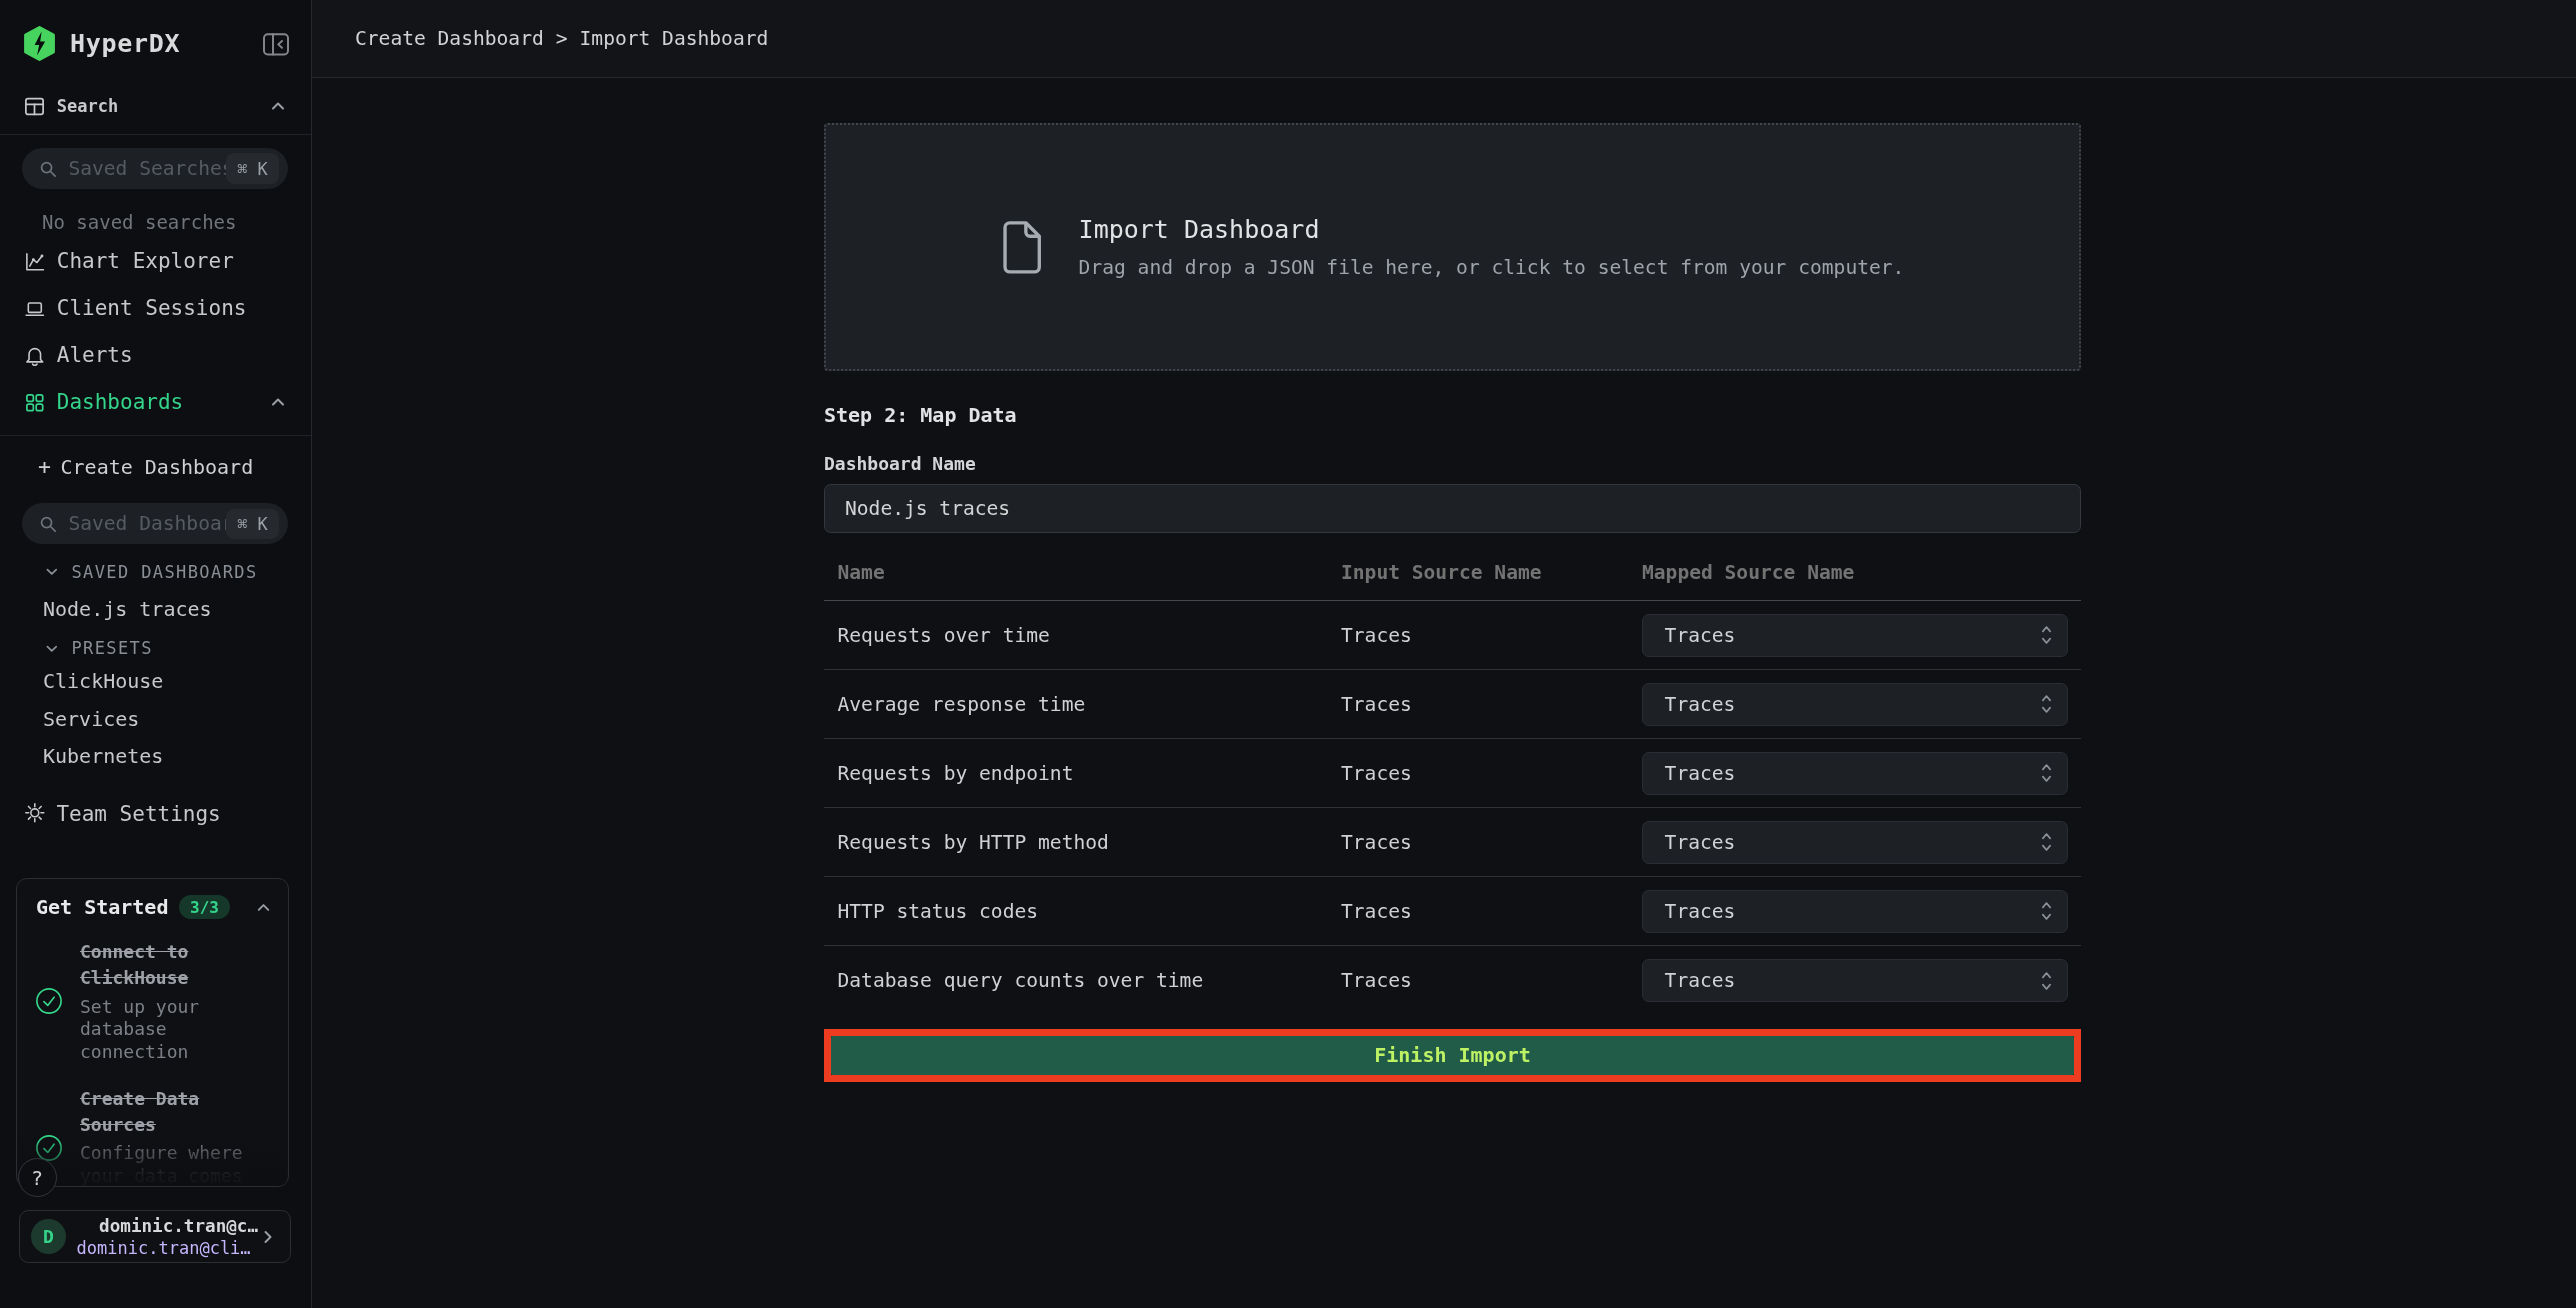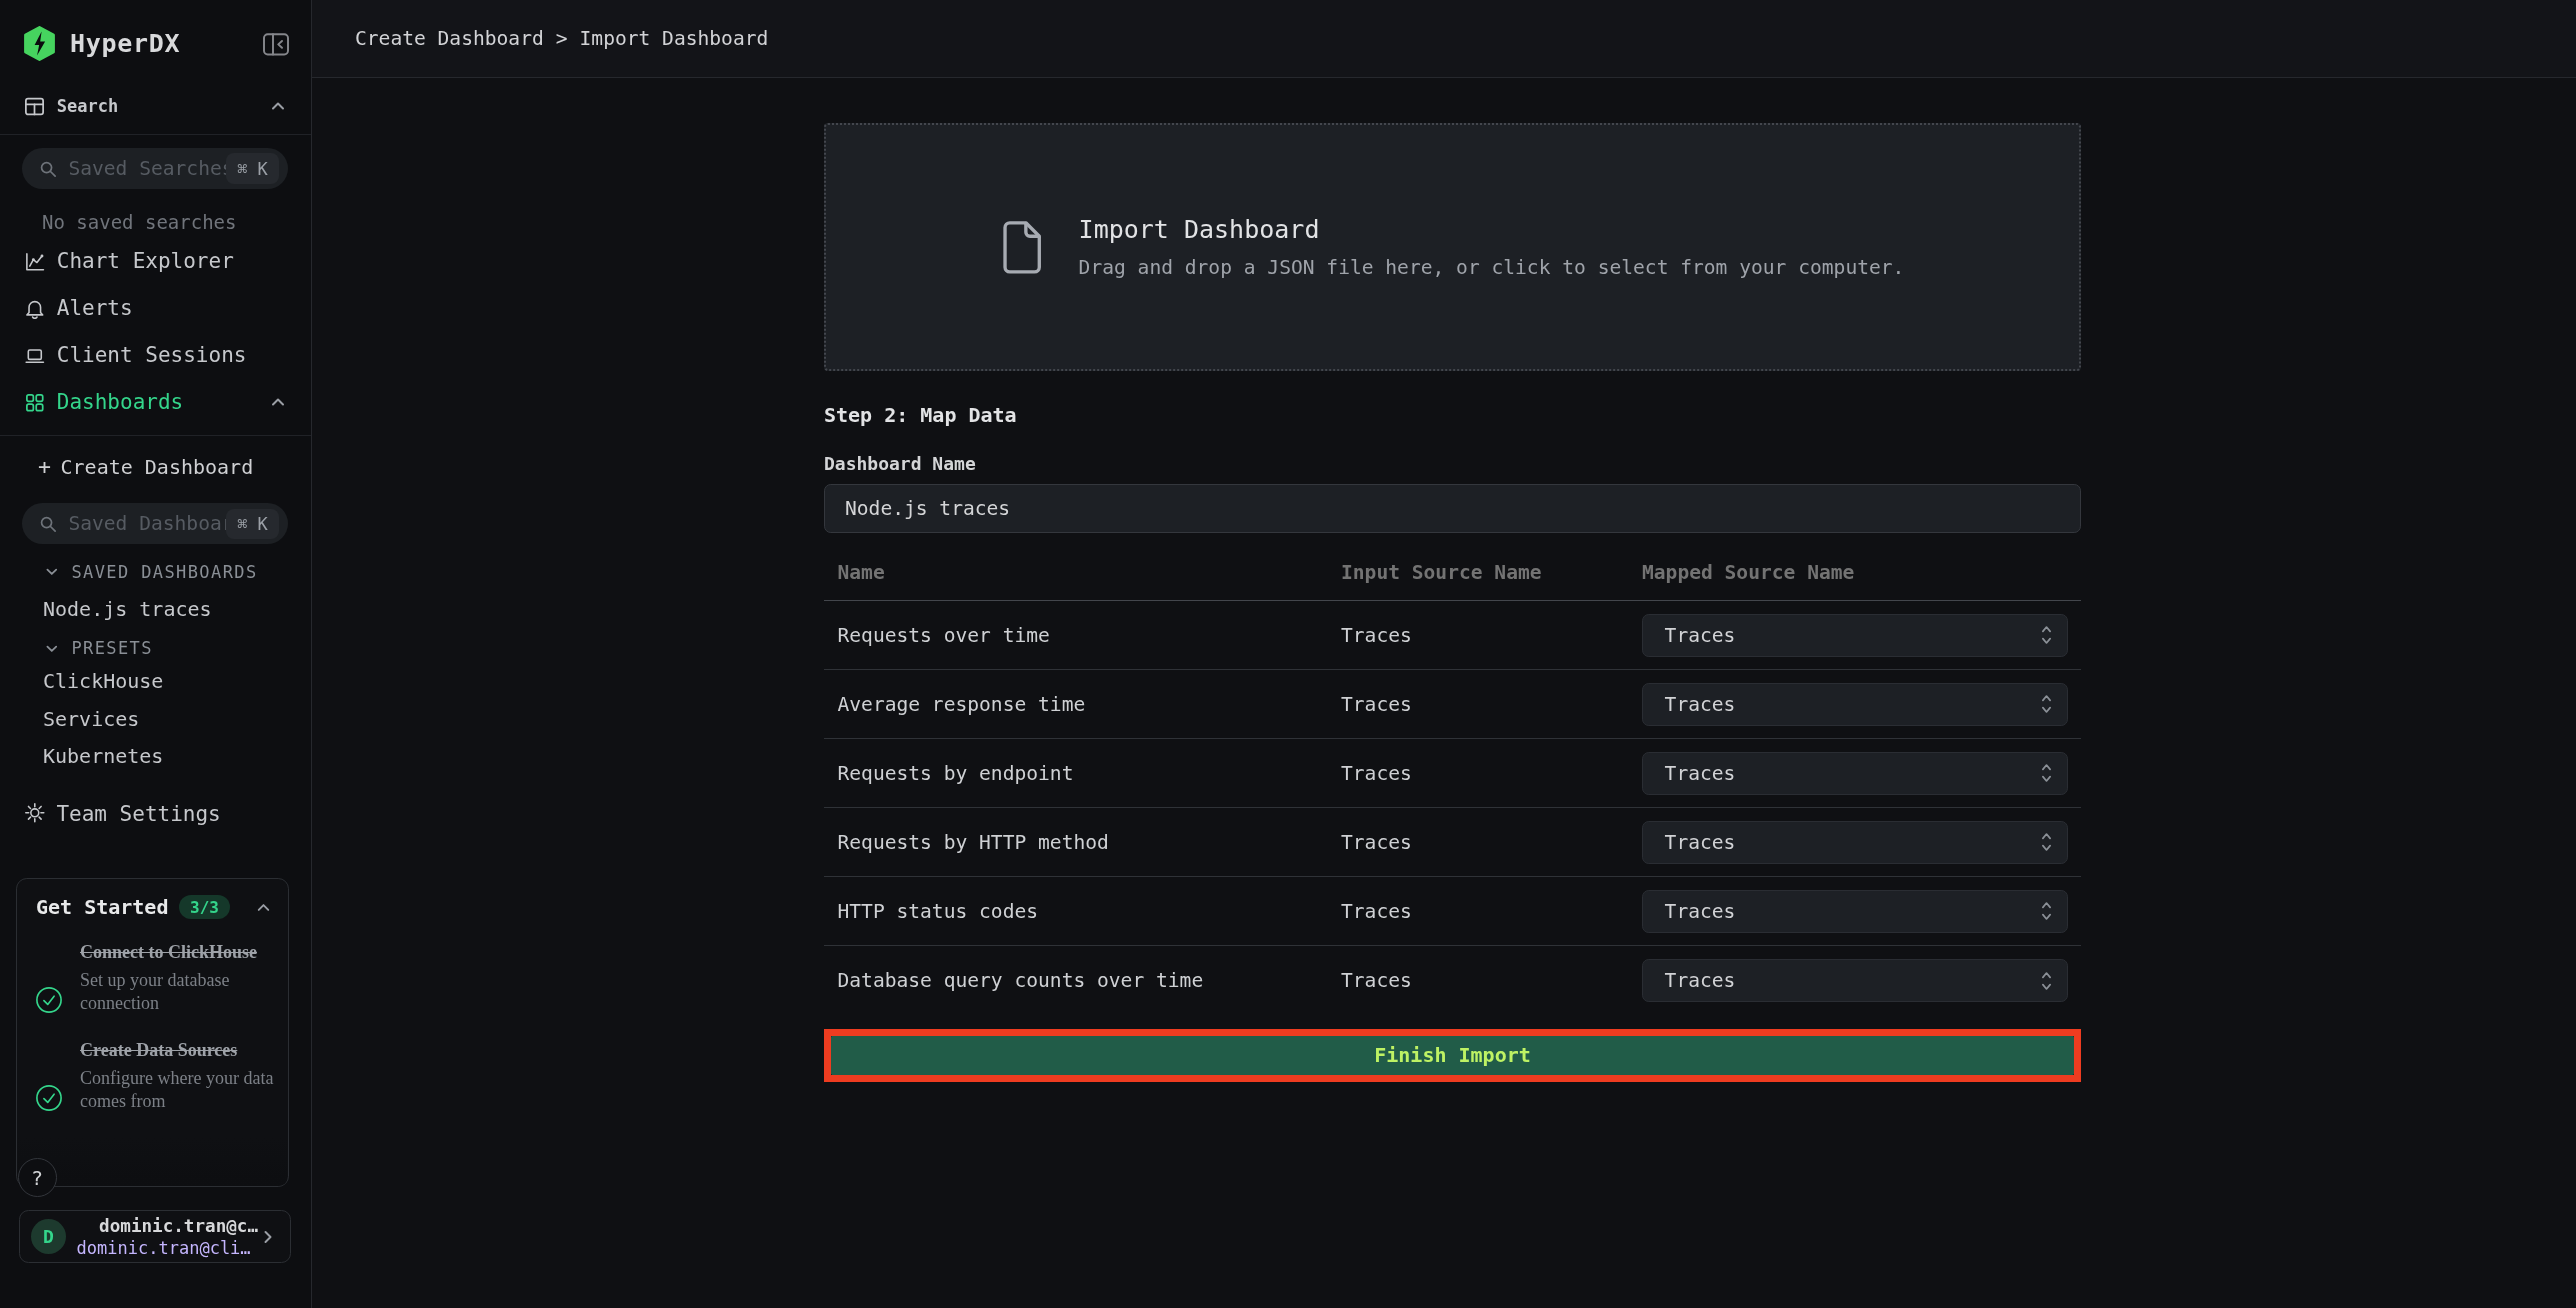--- a/index.html
+++ b/index.html
@@ -88,21 +88,21 @@
   
   .gs-card{
     position:absolute;left:16px;width:273px;top:878px;height:309px;
     border:1.4px solid #2b2e33;border-radius:10.8px;background:#0f1013;
     overflow:hidden;
   }
   .gs-head{display:flex;align-items:center;padding:16px 15px 12px 19px;cursor:pointer;}
   .gs-title{font-size:20px;font-weight:bold;color:#e8e9ea;}
   .gs-badge{background:#15382a;color:var(--green);font-weight:bold;font-size:16px;border-radius:12px;padding:2.7px 10.8px;margin-left:10.8px;}
   .gs-head .spacer{flex:1;}
-  .gs-item{display:flex;align-items:flex-end;padding:8px 10.8px 8px 18px;cursor:pointer;font-family:Liberation Serif, serif;}
+  .gs-item{display:flex;align-items:center;padding:8px 10.8px 8px 18px;cursor:pointer;}
   .gs-item + .gs-item{margin-top:6.8px;}
   .gs-check{width:28px;min-width:28px;margin-right:17px;}
   .gs-item-title{font-size:18px;font-weight:bold;color:#9ea2a8;text-decoration:line-through;line-height:1.45;}
   .gs-item-desc{font-size:18px;color:#7c8087;line-height:1.25;margin-top:4px;}
   .gs-fade{position:absolute;left:1.4px;right:1.4px;bottom:0;height:49px;
     background:linear-gradient(to bottom, rgba(13,14,17,0), rgba(13,14,17,.92) 80%);pointer-events:none;}
 
   .help-btn{
     position:absolute;left:17.6px;top:1158px;width:39px;height:39px;border-radius:50%;
     background:var(--bg-sidebar);border:1.4px solid #33363c;
@@ -236,35 +236,35 @@
         <circle cx="13" cy="12" r="2" fill="#c6c8cc" stroke="none"></circle>
         <circle cx="25" cy="7" r="2" fill="#c6c8cc" stroke="none"></circle>
       </svg>
     </span>
     <span class="lbl">Chart Explorer</span>
   </div>
 
   <div class="nav-item">
     <span class="ic">
       <svg viewBox="0 0 30 30" width="21.6" height="21.6" fill="none" stroke="#c6c8cc" stroke-width="2.2" stroke-linecap="round" stroke-linejoin="round">
-        <path d="M7,20 v-7 a8,8 0 0 1 16,0 v7 l3,3.5 H4 z"></path>
-        <path d="M12,26.5 a3.2,2.6 0 0 0 6,0"></path>
-      </svg>
-    </span>
-    <span class="lbl">Alerts</span>
+        <rect x="6" y="7" width="18" height="13" rx="2"></rect>
+        <line x1="3" y1="24" x2="27" y2="24"></line>
+      </svg>
+    </span>
+    <span class="lbl">Client Sessions</span>
   </div>
 
   <div class="nav-item">
     <span class="ic">
       <svg viewBox="0 0 30 30" width="21.6" height="21.6" fill="none" stroke="#c6c8cc" stroke-width="2.2" stroke-linecap="round" stroke-linejoin="round">
-        <rect x="6" y="7" width="18" height="13" rx="2"></rect>
-        <line x1="3" y1="24" x2="27" y2="24"></line>
-      </svg>
-    </span>
-    <span class="lbl">Client Sessions</span>
+        <path d="M7,20 v-7 a8,8 0 0 1 16,0 v7 l3,3.5 H4 z"></path>
+        <path d="M12,26.5 a3.2,2.6 0 0 0 6,0"></path>
+      </svg>
+    </span>
+    <span class="lbl">Alerts</span>
   </div>
 
 
   <div class="nav-item active">
     <span class="ic">
       <svg viewBox="0 0 30 30" width="21.6" height="21.6" fill="none" stroke="#34d58b" stroke-width="2.4" stroke-linejoin="round">
         <rect x="4" y="4" width="9" height="9" rx="2.5"></rect>
         <rect x="17" y="4" width="9" height="9" rx="2.5"></rect>
         <rect x="4" y="17" width="9" height="9" rx="2.5"></rect>
         <rect x="17" y="17" width="9" height="9" rx="2.5"></rect>

